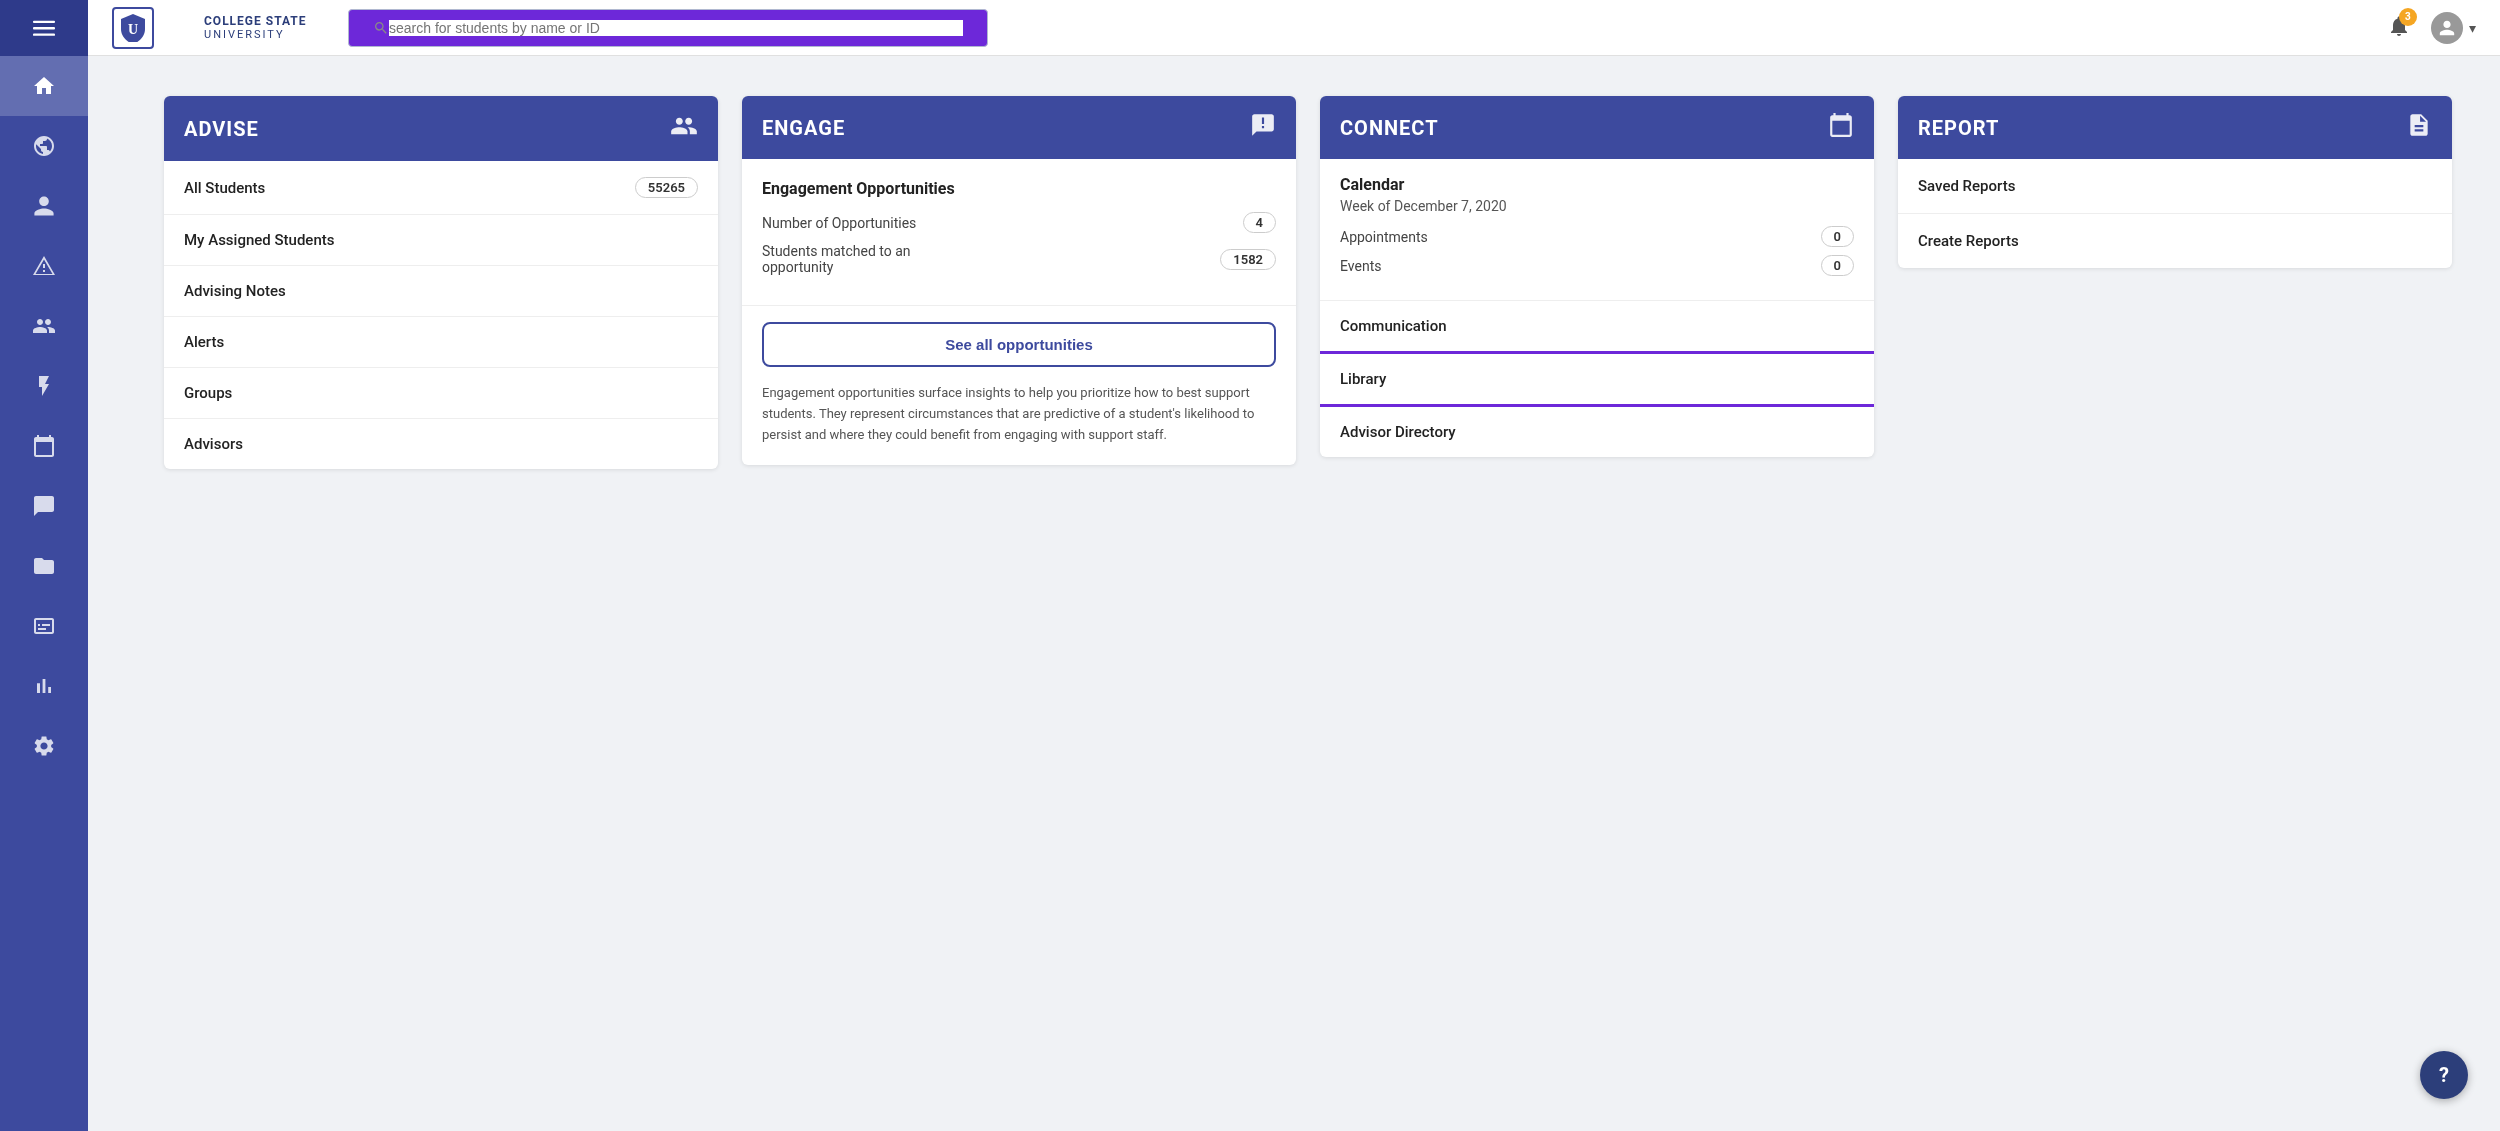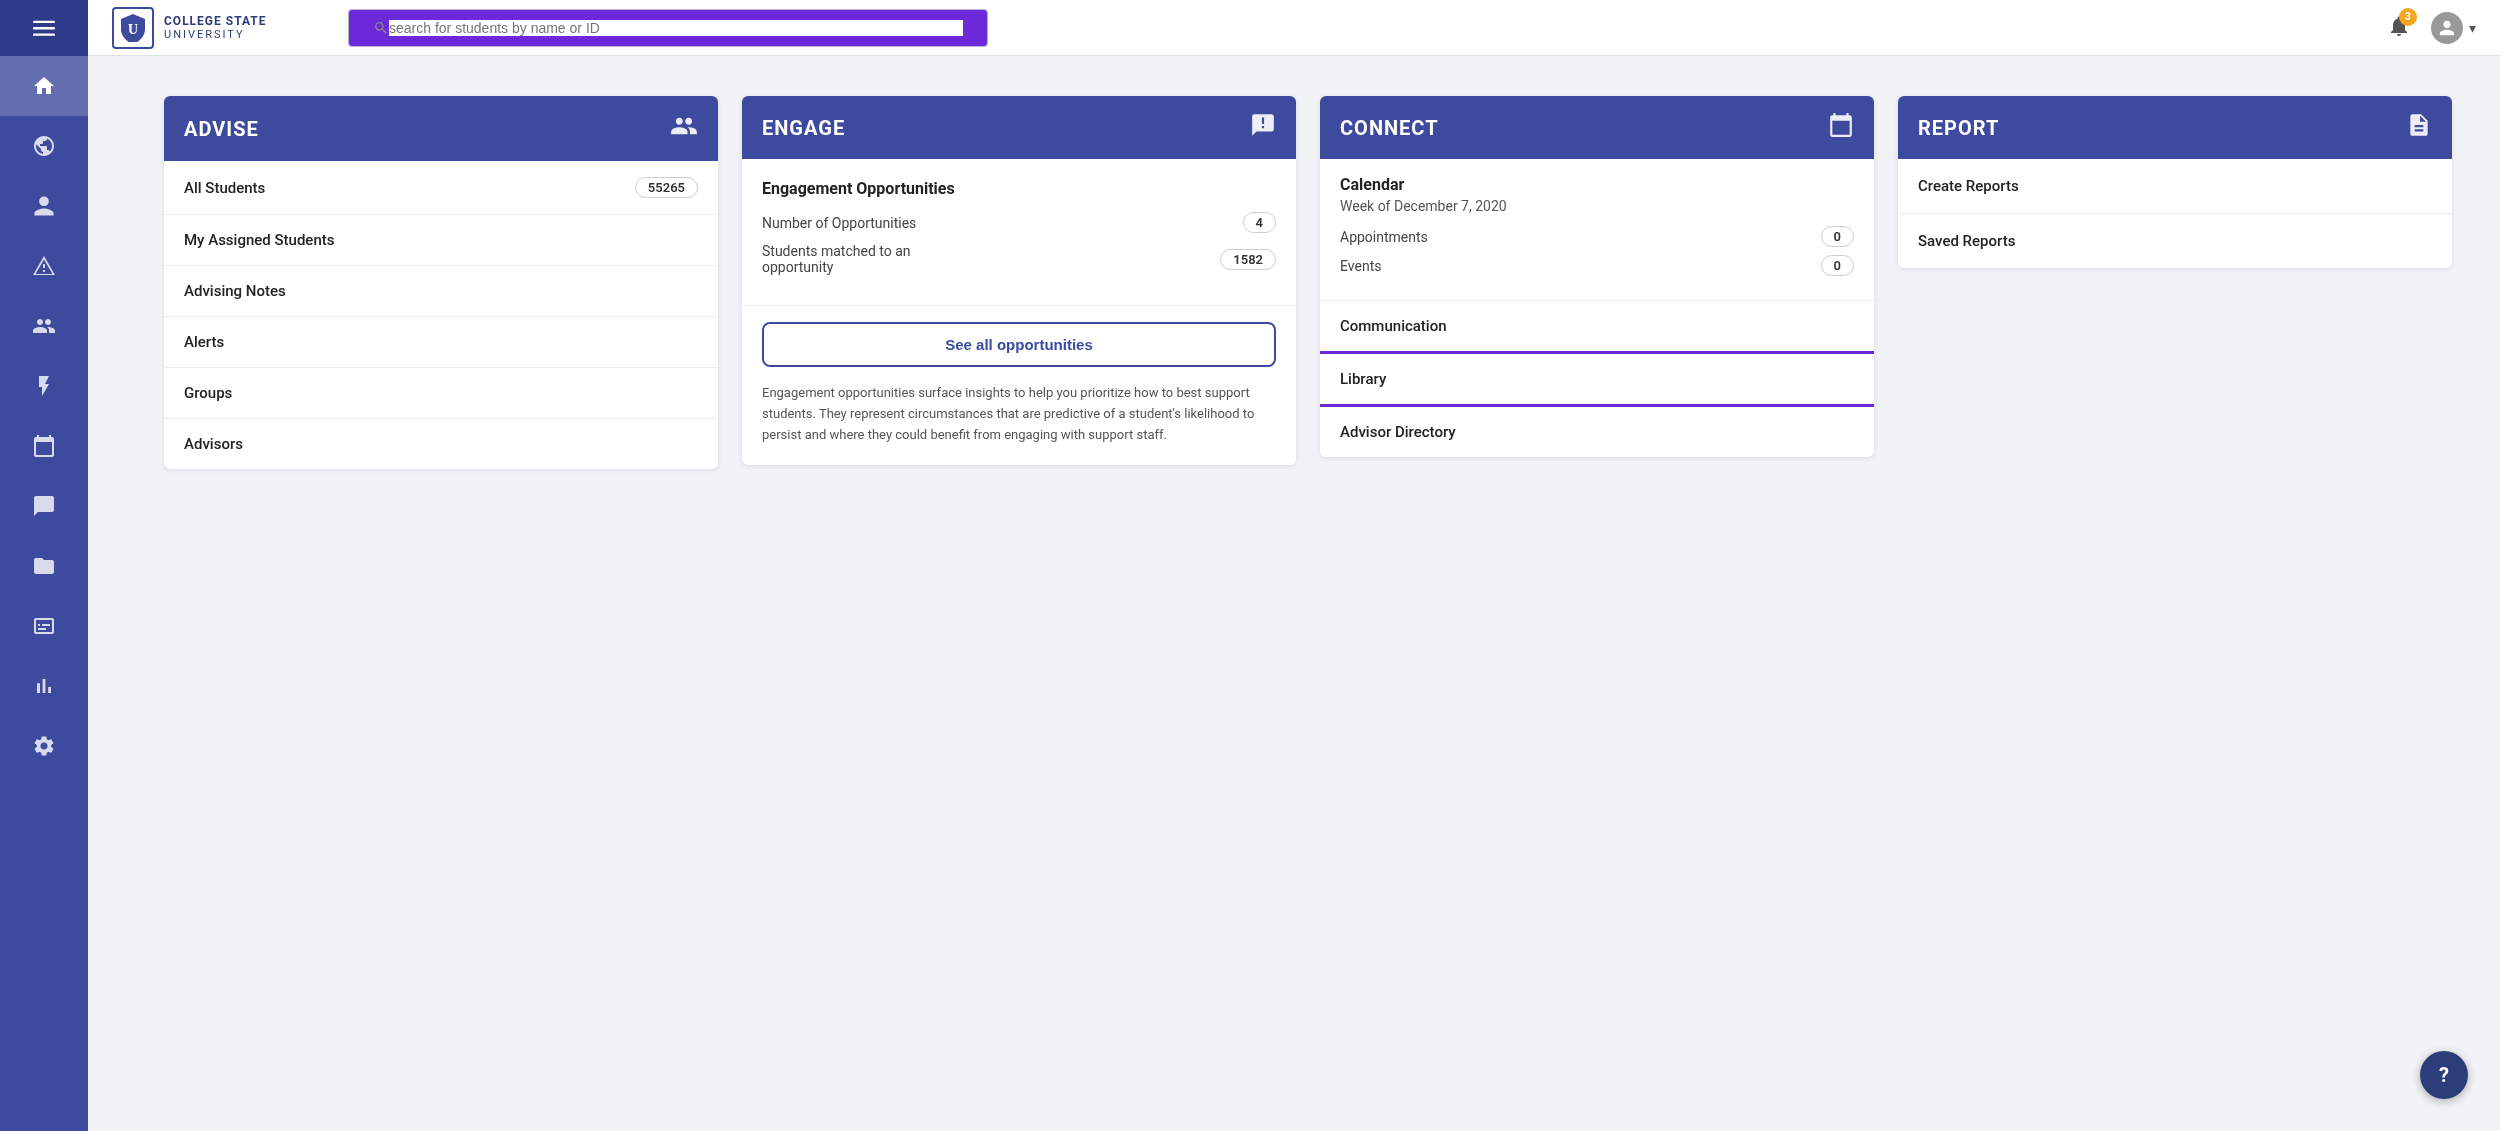--- a/index.html
+++ b/index.html
@@ -75,20 +75,21 @@
       align-items: center;
       justify-content: center;
       color: #3d4a9e;
       font-weight: bold;
       font-size: 18px;
     }
     .logo-text {
       display: flex;
       flex-direction: column;
       line-height: 1.2;
+      margin-left: 40px;
     }
     .logo-text .college { font-size: 12px; font-weight: 700; color: #2c3e7a; letter-spacing: 1px; }
     .logo-text .university { font-size: 11px; color: #2c3e7a; letter-spacing: 2px; }
 
     .search-bar {
       flex: 1;
       max-width: 640px;
       display: flex;
       align-items: center;
       border: 1.5px solid #b0b8d0;
@@ -504,21 +505,21 @@
     <div class="card">
       <div class="card-header">
         <span class="card-header-title">REPORT</span>
         <span class="card-header-icon">
           <svg width="26" height="26" viewBox="0 0 24 24" fill="white">
               <path d="M14 2H6c-1.1 0-2 .9-2 2v16c0 1.1.89 2 2 2h12c1.1 0 2-.9 2-2V8l-6-6zm2 16H8v-2h8v2zm0-4H8v-2h8v2zm-3-5V3.5L18.5 9H13z"></path>
             </svg>
         </span>
       </div>
       <div class="card-body">
+        <div class="report-item">Saved Reports</div>
         <div class="report-item">Create Reports</div>
-        <div class="report-item">Saved Reports</div>
       </div>
     </div>
 
   </div>
 </div>
 
 <div class="help-btn">?</div>
 
 </body></html>

